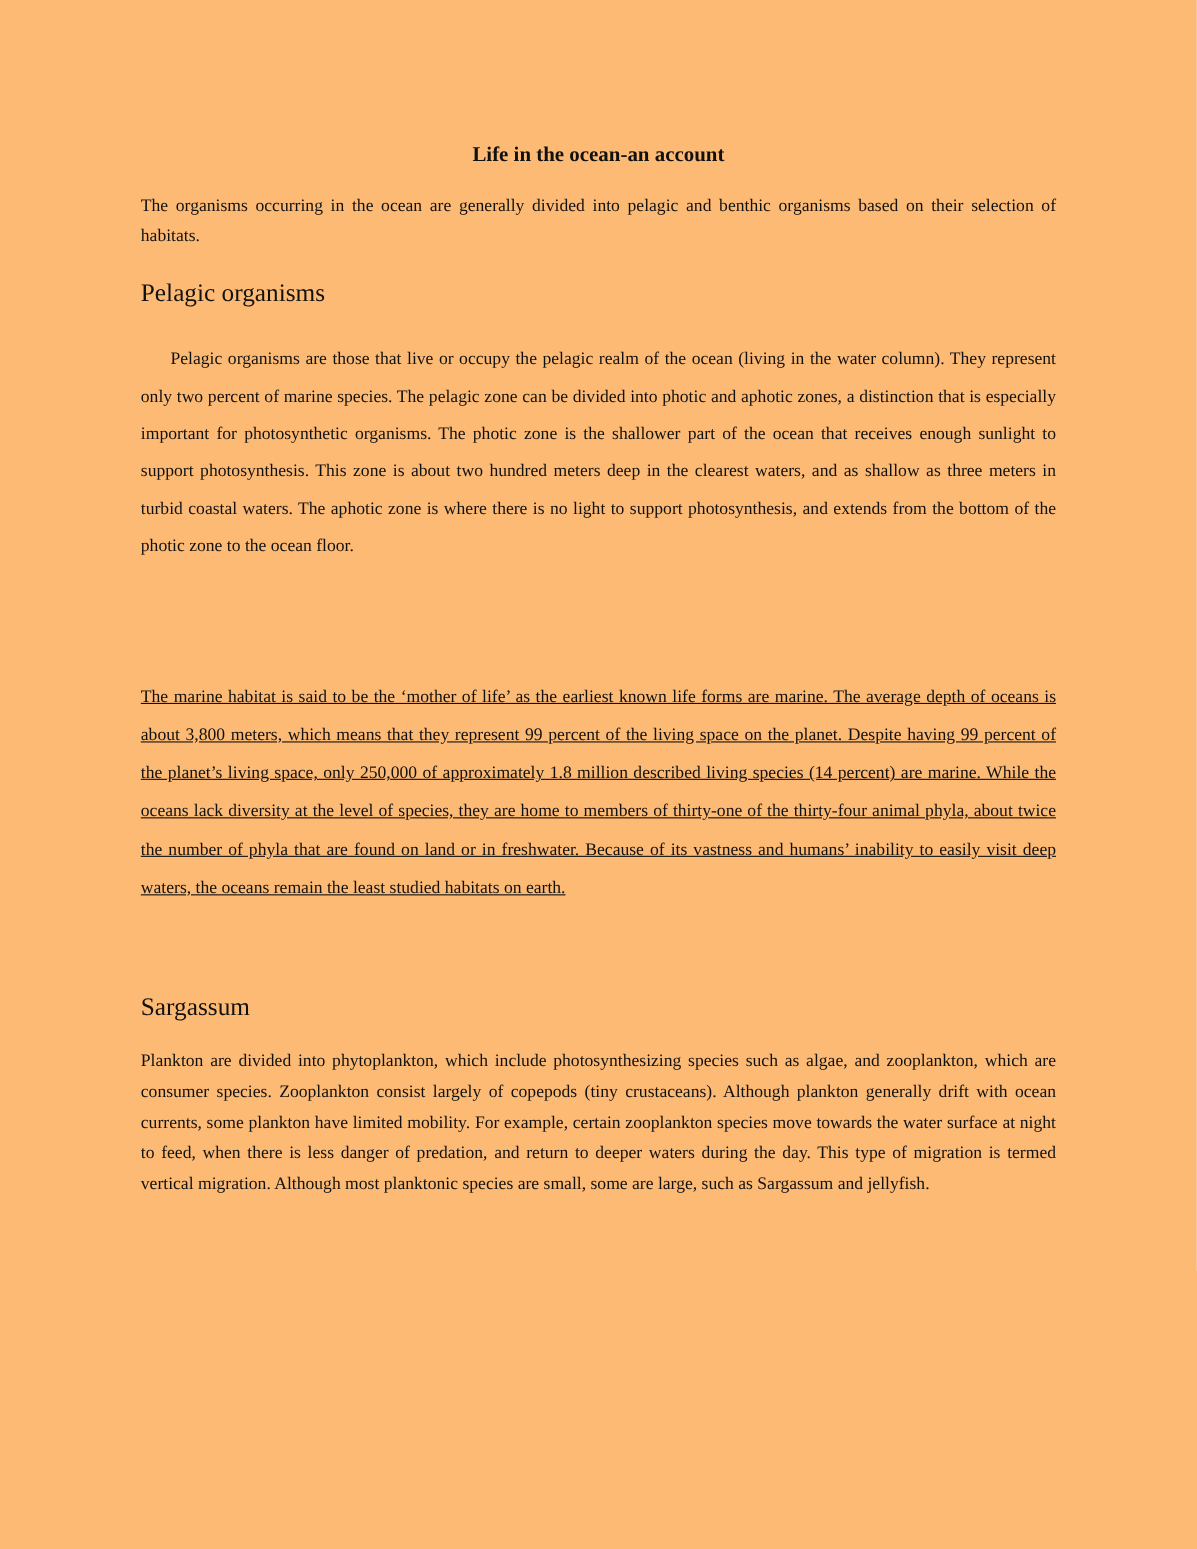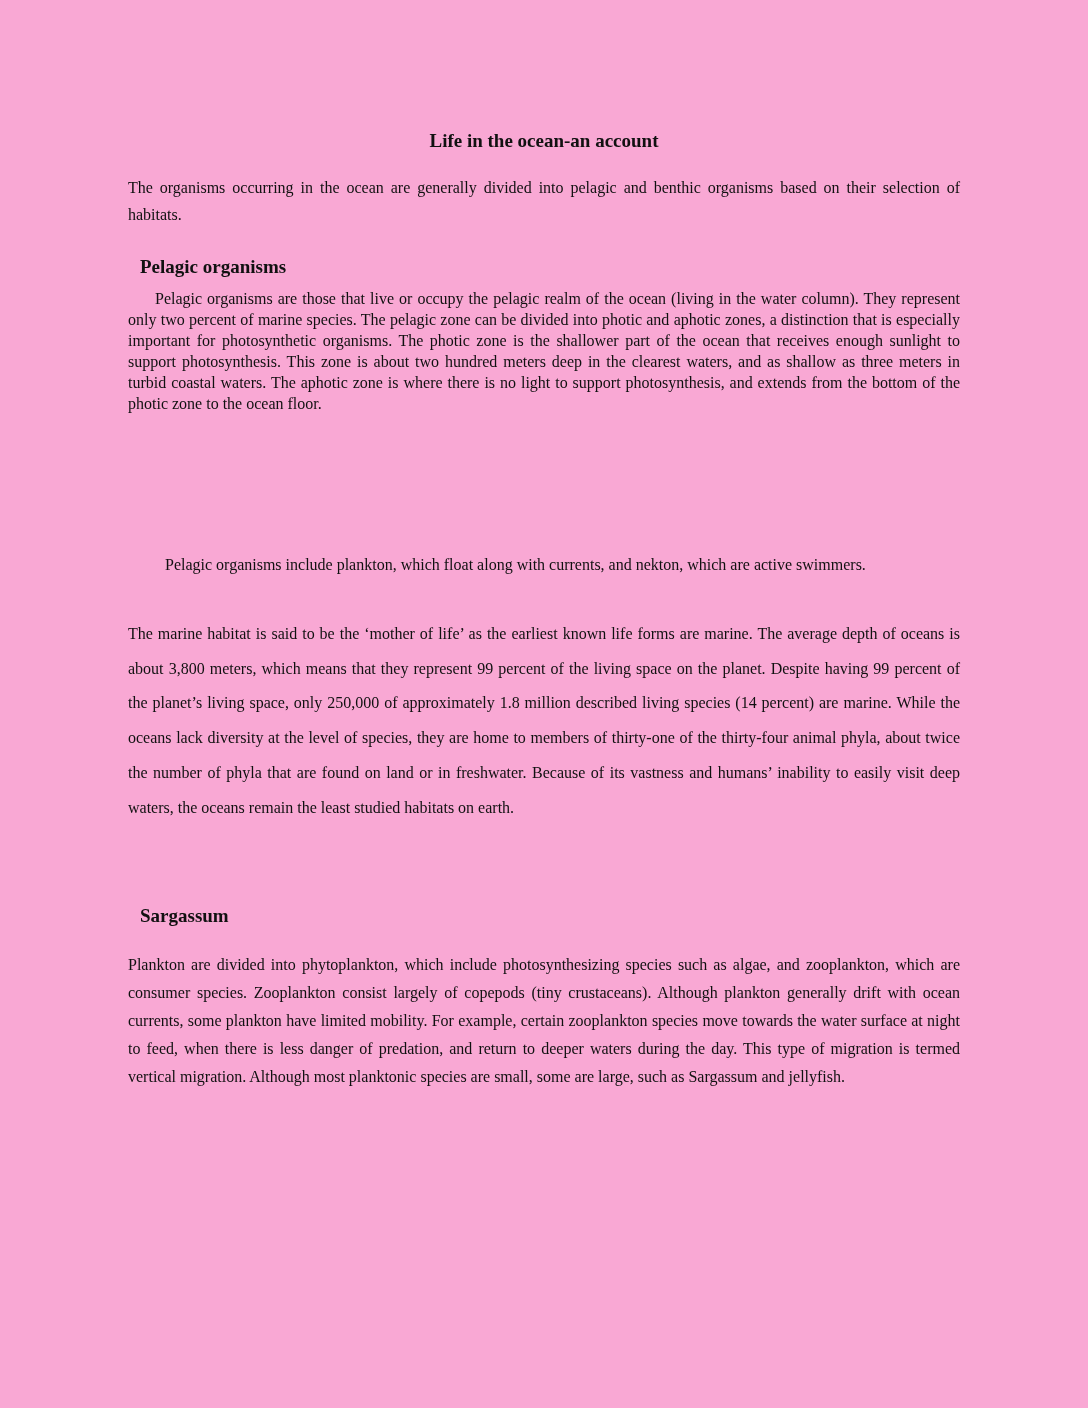--- a/index.html
+++ b/index.html
@@ -14,21 +14,21 @@
       overflow: hidden;
       font-family: "Liberation Serif", "DejaVu Serif", serif;
       color: #111111;
     }
     .page {
       position: absolute;
       left: 0;
       top: 0;
       width: 1088px;
       height: 1408px;
-      background: #f9a8d4;
+      background: #fdba74;
     }
     .title {
       position: absolute;
       left: 128px;
       width: 832px;
       top: 129px;
       text-align: center;
       font-weight: bold;
       font-size: 19px;
       line-height: 24px;
@@ -37,45 +37,43 @@
       position: absolute;
       left: 128px;
       width: 832px;
       font-size: 16px;
       text-align: justify;
       text-align-last: left;
     }
     .heading {
       position: absolute;
       left: 128px;
-      font-weight: bold;
-      font-size: 19px;
+      font-weight: normal;
+      font-size: 23px;
       line-height: 24px;
-      margin-left: 12px;
     }
     .intro { top: 174px; line-height: 27px; }
     .h-pelagic { top: 255px; }
-    .pelagic-1 { top: 288px; line-height: 21px; text-indent: 27px; }
+    .pelagic-1 { top: 310px; line-height: 34px; text-indent: 27px; }
     .pelagic-2 { top: 548px; line-height: 34.7px; text-indent: 37px; }
-    .marine { top: 617px; line-height: 34.7px; }
+    .marine { top: 617px; line-height: 34.7px; text-decoration: underline; }
     .h-plankton { top: 904px; }
     .plankton { top: 951px; line-height: 28px; font-family: Liberation Serif, serif; }
   </style>
 </head>
 <body>
 
 <div class="page">
   <div class="title">Life in the ocean-an account</div>
 
   <p class="block intro" style="margin:0;">The organisms occurring in the ocean are generally divided into pelagic and benthic organisms based on their selection of habitats.</p>
 
   <div class="heading h-pelagic">Pelagic organisms</div>
 
   <p class="block pelagic-1" style="margin:0;">Pelagic organisms are those that live or occupy the pelagic realm of the ocean (living in the water column). They represent only two percent of marine species. The pelagic zone can be divided into photic and aphotic zones, a distinction that is especially important for photosynthetic organisms. The photic zone is the shallower part of the ocean that receives enough sunlight to support photosynthesis. This zone is about two hundred meters deep in the clearest waters, and as shallow as three meters in turbid coastal waters. The aphotic zone is where there is no light to support photosynthesis, and extends from the bottom of the photic zone to the ocean floor.</p>
 
-  <p class="block pelagic-2" style="margin:0;">Pelagic organisms include plankton, which float along with currents, and nekton, which are active swimmers.</p>
 
   <p class="block marine" style="margin:0;">The marine habitat is said to be the ‘mother of life’ as the earliest known life forms are marine. The average depth of oceans is about 3,800 meters, which means that they represent 99 percent of the living space on the planet. Despite having 99 percent of the planet’s living space, only 250,000 of approximately 1.8 million described living species (14 percent) are marine. While the oceans lack diversity at the level of species, they are home to members of thirty-one of the thirty-four animal phyla, about twice the number of phyla that are found on land or in freshwater. Because of its vastness and humans’ inability to easily visit deep waters, the oceans remain the least studied habitats on earth.</p>
 
   <div class="heading h-plankton">Sargassum</div>
 
   <p class="block plankton" style="margin:0;">Plankton are divided into phytoplankton, which include photosynthesizing species such as algae, and zooplankton, which are consumer species. Zooplankton consist largely of copepods (tiny crustaceans). Although plankton generally drift with ocean currents, some plankton have limited mobility. For example, certain zooplankton species move towards the water surface at night to feed, when there is less danger of predation, and return to deeper waters during the day. This type of migration is termed vertical migration. Although most planktonic species are small, some are large, such as Sargassum and jellyfish.</p>
 </div>
 
 </body></html>

